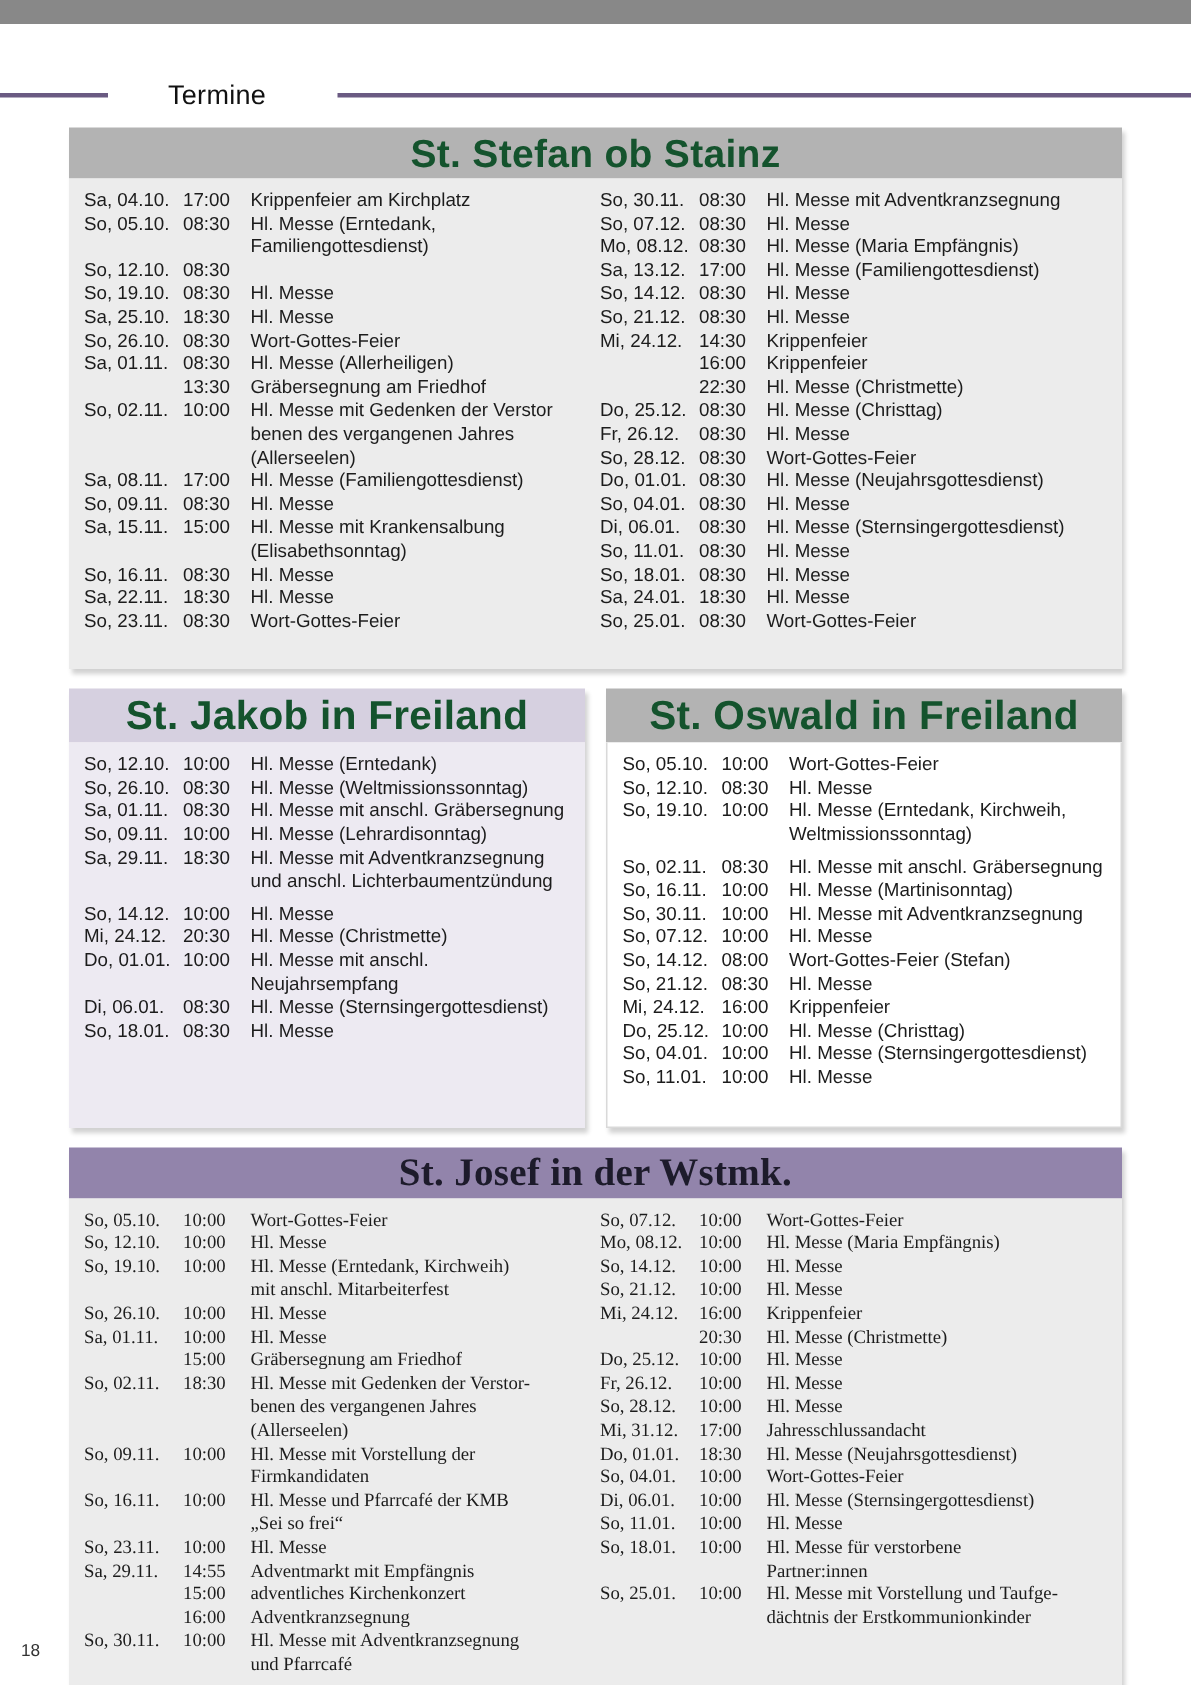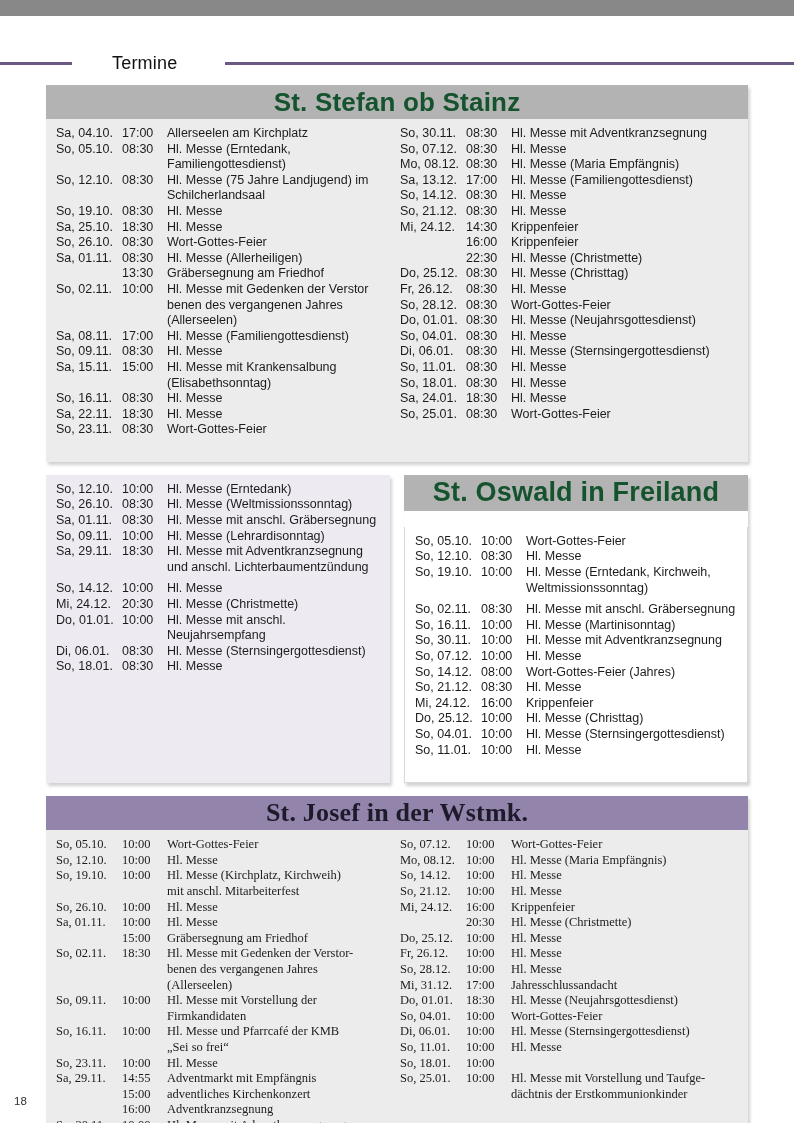--- a/index.html
+++ b/index.html
@@ -84,35 +84,33 @@
   <div class="content">
 
     <div class="panel theme-gray">
       <div class="panel-header">St. Stefan ob Stainz</div>
       <div class="panel-body">
         <div class="col">
 
             <div class="row">
               <span class="date">Sa, 04.10.</span>
               <span class="time">17:00</span>
-              <span class="desc">Allerseelen am Kirchplatz</span>
+              <span class="desc">Krippenfeier am Kirchplatz</span>
             </div>
 
             <div class="row">
               <span class="date">So, 05.10.</span>
               <span class="time">08:30</span>
               <span class="desc">Hl. Messe (Erntedank,
 Familiengottesdienst)</span>
             </div>
 
             <div class="row">
               <span class="date">So, 12.10.</span>
               <span class="time">08:30</span>
-              <span class="desc">Hl. Messe (75 Jahre Landjugend) im
-Schilcherlandsaal</span>
             </div>
 
             <div class="row">
               <span class="date">So, 19.10.</span>
               <span class="time">08:30</span>
               <span class="desc">Hl. Messe</span>
             </div>
 
             <div class="row">
               <span class="date">Sa, 25.10.</span>
@@ -297,20 +295,21 @@
               <span class="date">So, 25.01.</span>
               <span class="time">08:30</span>
               <span class="desc">Wort-Gottes-Feier</span>
             </div>
           </div>
       </div>
     </div>
 
     <div class="middle" style="margin-top:13px;">
       <div class="panel theme-lav" style="margin-top:0;">
+        <div class="panel-header">St. Jakob in Freiland</div>
         <div class="panel-body">
           <div class="col">
 
               <div class="row">
                 <span class="date">So, 12.10.</span>
                 <span class="time">10:00</span>
                 <span class="desc">Hl. Messe (Erntedank)</span>
               </div>
 
               <div class="row">
@@ -364,21 +363,21 @@
               </div>
 
               <div class="row">
                 <span class="date">So, 18.01.</span>
                 <span class="time">08:30</span>
                 <span class="desc">Hl. Messe</span>
               </div>
             </div>
         </div>
       </div>
-      <div class="panel theme-white" style="margin-top:0;gap:16px;">
+      <div class="panel theme-white" style="margin-top:0;">
         <div class="panel-header">St. Oswald in Freiland</div>
         <div class="panel-body">
           <div class="col">
 
               <div class="row">
                 <span class="date">So, 05.10.</span>
                 <span class="time">10:00</span>
                 <span class="desc">Wort-Gottes-Feier</span>
               </div>
 
@@ -415,21 +414,21 @@
 
               <div class="row">
                 <span class="date">So, 07.12.</span>
                 <span class="time">10:00</span>
                 <span class="desc">Hl. Messe</span>
               </div>
 
               <div class="row">
                 <span class="date">So, 14.12.</span>
                 <span class="time">08:00</span>
-                <span class="desc">Wort-Gottes-Feier (Jahres)</span>
+                <span class="desc">Wort-Gottes-Feier (Stefan)</span>
               </div>
 
               <div class="row">
                 <span class="date">So, 21.12.</span>
                 <span class="time">08:30</span>
                 <span class="desc">Hl. Messe</span>
               </div>
 
               <div class="row">
                 <span class="date">Mi, 24.12.</span>
@@ -472,21 +471,21 @@
 
             <div class="row">
               <span class="date">So, 12.10.</span>
               <span class="time">10:00</span>
               <span class="desc">Hl. Messe</span>
             </div>
 
             <div class="row">
               <span class="date">So, 19.10.</span>
               <span class="time">10:00</span>
-              <span class="desc">Hl. Messe (Kirchplatz, Kirchweih)
+              <span class="desc">Hl. Messe (Erntedank, Kirchweih)
 mit anschl. Mitarbeiterfest</span>
             </div>
 
             <div class="row">
               <span class="date">So, 26.10.</span>
               <span class="time">10:00</span>
               <span class="desc">Hl. Messe</span>
             </div>
 
             <div class="row">
@@ -636,20 +635,22 @@
 
             <div class="row">
               <span class="date">So, 11.01.</span>
               <span class="time">10:00</span>
               <span class="desc">Hl. Messe</span>
             </div>
 
             <div class="row">
               <span class="date">So, 18.01.</span>
               <span class="time">10:00</span>
+              <span class="desc">Hl. Messe für verstorbene
+Partner:innen</span>
             </div>
 
             <div class="row">
               <span class="date">So, 25.01.</span>
               <span class="time">10:00</span>
               <span class="desc">Hl. Messe mit Vorstellung und Taufge-
 dächtnis der Erstkommunionkinder</span>
             </div>
           </div>
       </div>

